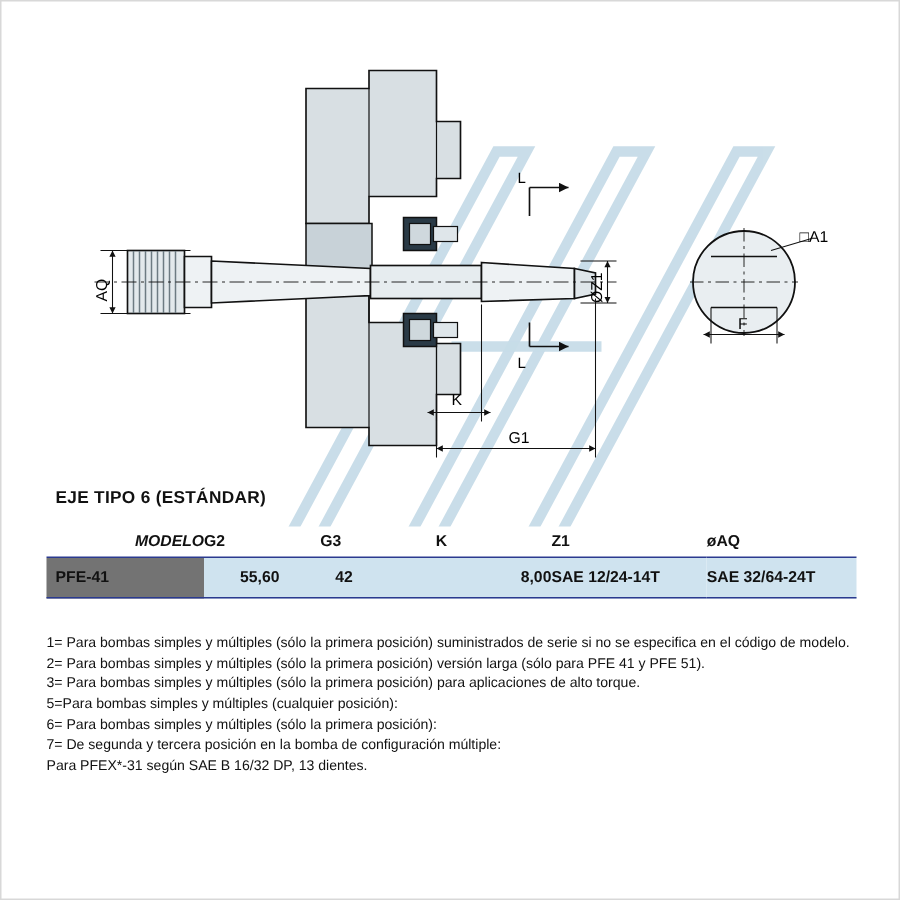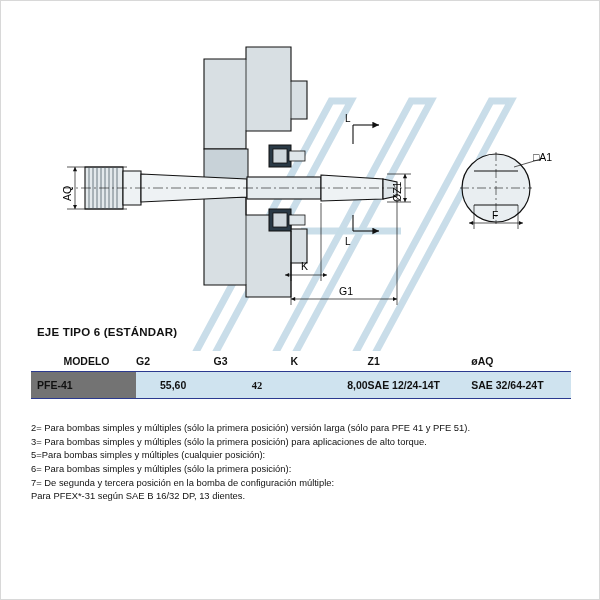--- a/index.html
+++ b/index.html
@@ -65,25 +65,26 @@
     font-weight:bold;
     border-bottom:1.5px solid #2b3a8f;
     height:18px;
   }
   .table tbody td.model{
     background:#737373;
     text-align:left;
     padding-left:6px;
   }
   .table thead th.model{
-    text-align:center;
+    text-align:right;
     padding-left:6px;
+    font-style:italic;
   }
   .table tbody td.g2{text-align:left;padding-left:24px;}
-  .table tbody td.g3{text-align:center;padding-left:10px;font-family:Liberation Serif, serif;}
+  .table tbody td.g3{text-align:left;padding-left:10px;}
   .table tbody td.k{text-align:right;padding-left:10px;}
 
   
   .notes{
     position:absolute;
     left:30px;top:420px;
     width:545px;
     font-size:9.4px;
     line-height:1.45;
   }
@@ -243,20 +244,21 @@
         <td class="g2">55,60</td>
         <td class="g3">42</td>
         <td class="k">8,00</td>
         <td>SAE 12/24-14T</td>
         <td>SAE 32/64-24T</td>
       </tr>
     </tbody>
   </table>
 
   <div class="notes">
+    <p>1= Para bombas simples y múltiples (sólo la primera posición) suministrados de serie si no se especifica en el código de modelo.</p>
     <p>2= Para bombas simples y múltiples (sólo la primera posición) versión larga (sólo para PFE 41 y PFE 51).</p>
     <p>3= Para bombas simples y múltiples (sólo la primera posición) para aplicaciones de alto torque.</p>
     <p>5=Para bombas simples y múltiples (cualquier posición):</p>
     <p>6= Para bombas simples y múltiples (sólo la primera posición):</p>
     <p>7= De segunda y tercera posición en la bomba de configuración múltiple:</p>
     <p>Para PFEX*-31 según SAE B 16/32 DP, 13 dientes.</p>
   </div>
 
 </div>
 

